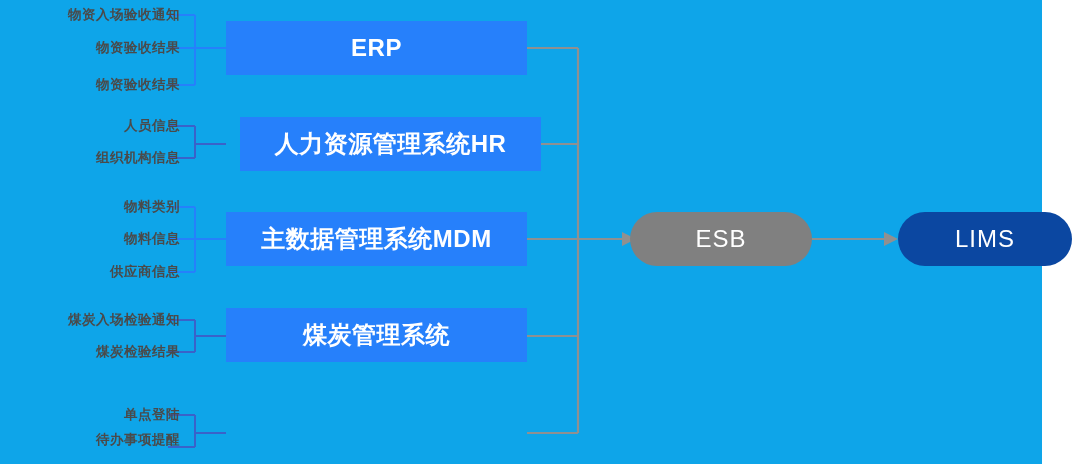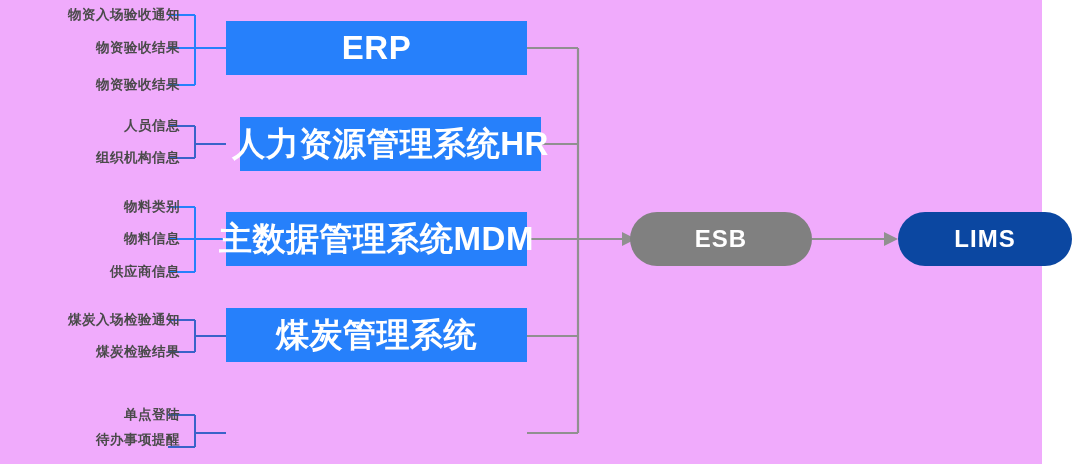--- a/index.html
+++ b/index.html
@@ -1,44 +1,44 @@
 <!DOCTYPE html>
 <html><head>
 <meta charset="utf-8">
 <style>
   html,body{margin:0;padding:0;background:#ffffff;}
   body{
     width:1080px;height:464px;
     font-family:"Liberation Sans","DejaVu Sans",sans-serif;
     overflow:hidden;
   }
-  #diagram{position:relative;width:1042px;height:464px;background:#f0abfc;}
+  #diagram{position:relative;width:1042px;height:464px;background:#0ea5e9;}
 
   svg.wires{position:absolute;left:0;top:0;width:1080px;height:464px;pointer-events:none;}
 
   .sys-box{
     position:absolute;
     background:#2680fb;
     display:flex;align-items:center;justify-content:center;
     color:#ffffff;
     font-weight:bold;
-    font-size:33px;
+    font-size:24px;
     letter-spacing:.5px;
     white-space:nowrap;
   }
   .sys-box.s0{left:226px;top:21px;width:301px;height:54px;}
   .sys-box.s1{left:226px;top:117px;width:301px;height:54px;margin-left:14px;}
   .sys-box.s2{left:226px;top:212px;width:301px;height:54px;}
   .sys-box.s3{left:226px;top:308px;width:301px;height:54px;font-family:Liberation Serif, serif;}
   .sys-box.s4{left:226px;top:408px;width:301px;height:54px;}
 
   .pill{
     position:absolute;
     display:flex;align-items:center;justify-content:center;
-    color:#ffffff;font-weight:bold;font-size:24px;
+    color:#ffffff;font-weight:normal;font-size:24px;
     border-radius:28px;
     letter-spacing:1px;
   }
   .pill.esb{left:630px;top:212px;width:182px;height:54px;background:#808080;}
   .pill.lims{left:898px;top:212px;width:174px;height:54px;background:#0b47a1;}
 
   .field-label{
     position:absolute;
     right:0;
     text-align:right;

